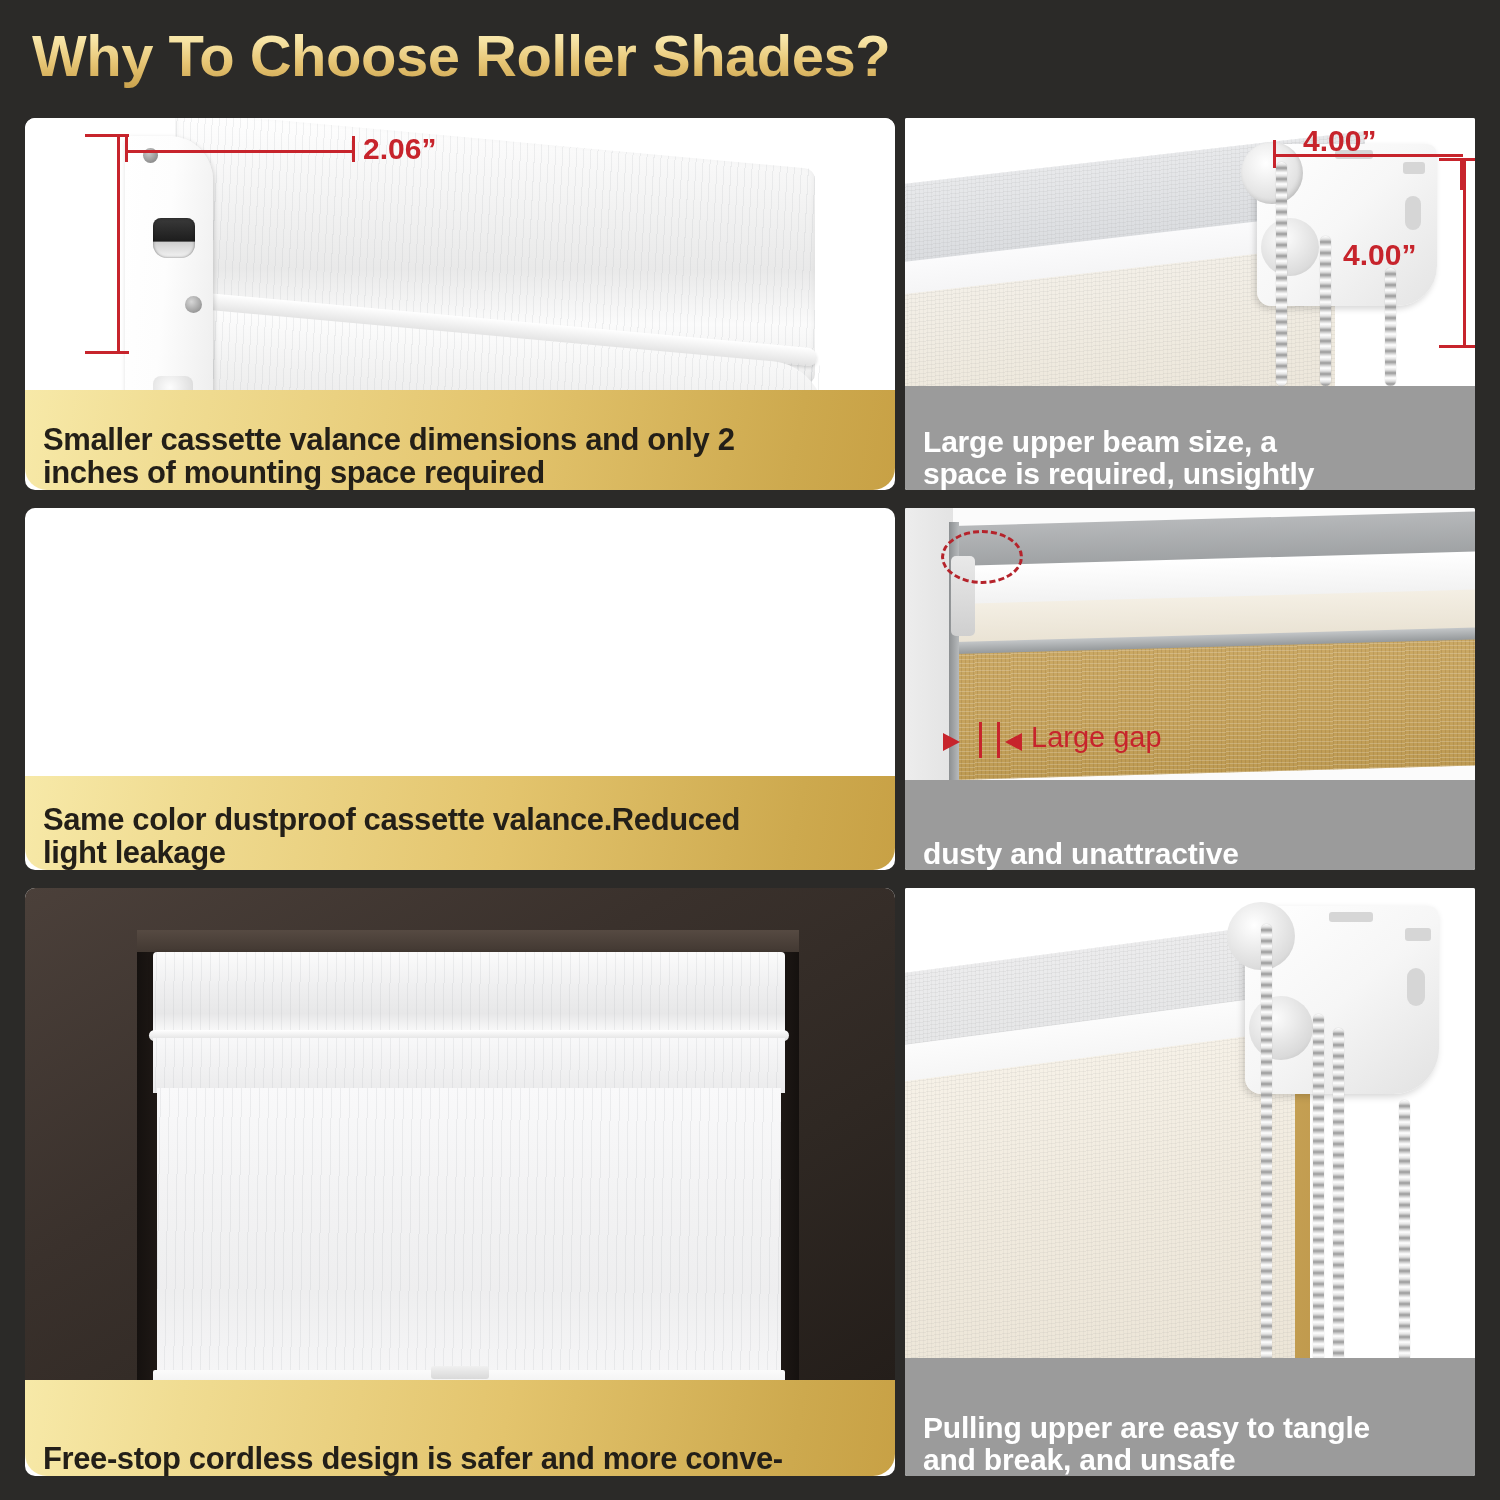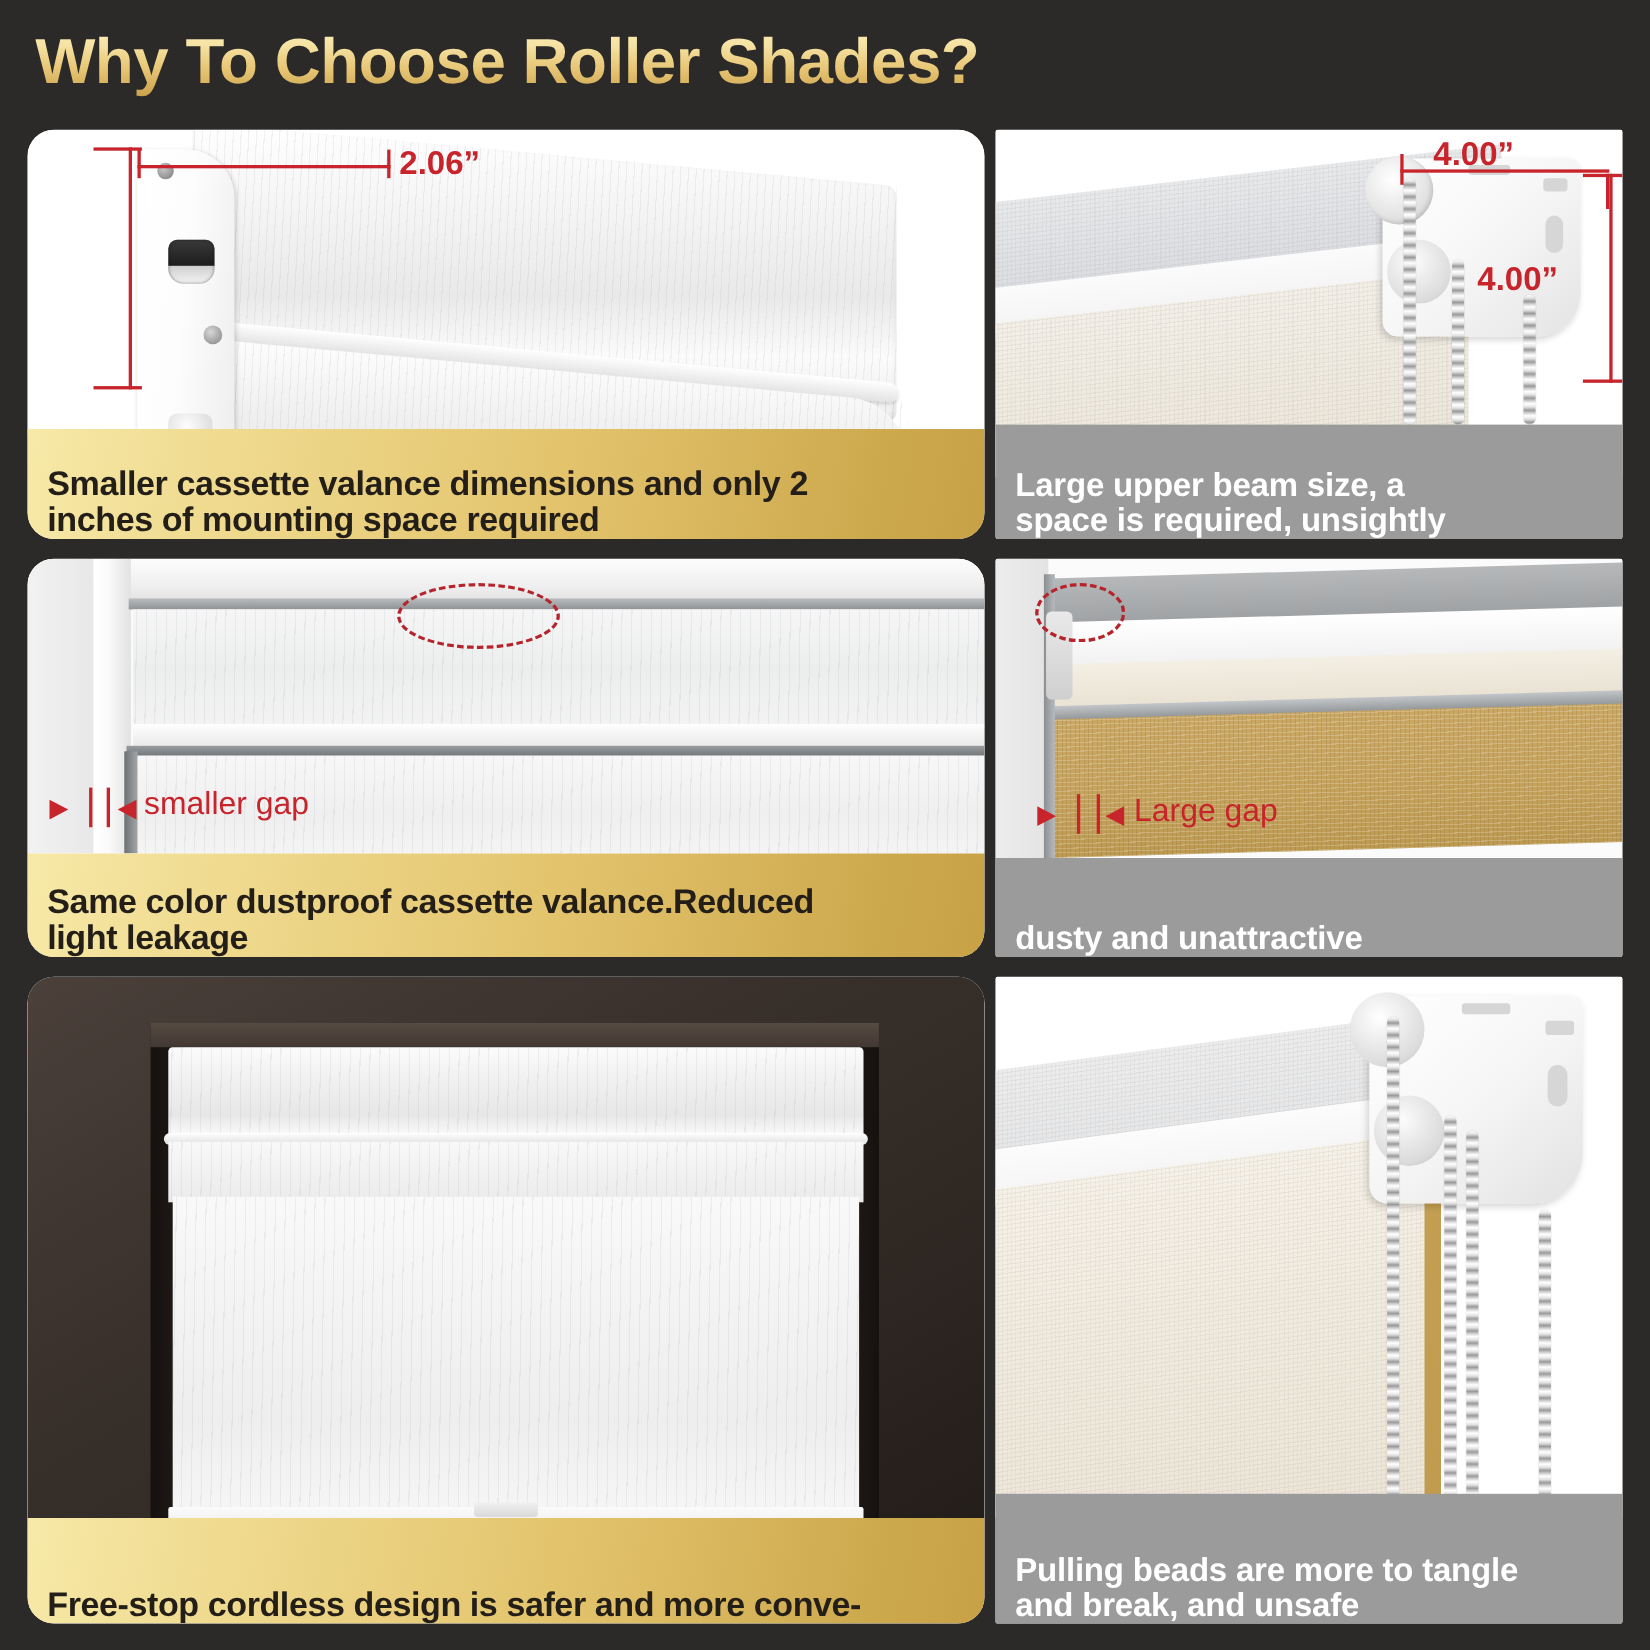--- a/index.html
+++ b/index.html
@@ -23,21 +23,21 @@
     -webkit-background-clip:text;
     background-clip:text;
     color:transparent;
     -webkit-text-fill-color:transparent;
     text-shadow:none;
     font-stretch:condensed;
   }
 
   
   .panel { position:absolute; overflow:hidden; }
-  .panel.good { border-radius:24px; background:#fff; }
+  .panel.good { border-radius:10px; background:#fff; }
   .panel.bad  { border-radius:2px;  background:#fff; }
 
   .photo { position:absolute; left:0; right:0; top:0; overflow:hidden; }
 
   
   .cap {
     position:absolute; left:0; right:0; bottom:0;
     display:flex; align-items:flex-end;
     padding:14px 18px 0 18px;
     font-weight:bold;
@@ -375,44 +375,20 @@
   <div class="cap grey" style="height:104px; padding-top:8px;">
     <div>
       <p>Large upper beam size, a</p>
       <p>space is required, unsightly</p>
     </div>
   </div>
 </div>
 
 <div class="panel good" style="left:25px; top:508px; width:870px; height:362px;">
 
-  <div class="photo" style="height:268px;">
-    <div style="position:absolute; inset:0; background:#fafafa;"></div>
-    <div class="p3-wallL"></div>
-    <div class="p3-frameTop"></div>
-    <div class="p3-frameV"></div>
-    <div class="p3-head"></div>
-    <div class="p3-fab1">
-        <div class="striate"></div>
-      </div>
-    <div class="p3-fab1b"></div>
-    <div class="p3-bar"></div>
-    <div class="p3-fab2">
-        <div class="striate"></div>
-      </div>
-    <div class="p3-rail"></div>
-
-    <div class="ell" style="left:336px; top:22px; width:148px; height:60px;"></div>
-
-    <div class="arrowR" style="left:20px; top:219px;"></div>
-    <div class="rline vline" style="left:56px; top:208px; height:36px;"></div>
-    <div class="rline vline" style="left:72px; top:208px; height:36px;"></div>
-    <div class="arrowL" style="left:82px; top:219px;"></div>
-    <div class="gaptxt" style="position:absolute; left:106px; top:207px;">smaller gap</div>
-  </div>
 
   <div class="cap gold" style="height:94px;">
     <div>
       <p>Same color dustproof cassette valance.Reduced</p>
       <p>light leakage</p>
     </div>
   </div>
 </div>
 
 <div class="panel bad" style="left:905px; top:508px; width:570px; height:362px;">
@@ -507,17 +483,17 @@
     <div class="chain" style="left:356px; top:36px;  height:452px;"></div>
     <div class="chain" style="left:408px; top:126px; height:362px;"></div>
     <div class="chain" style="left:428px; top:140px; height:348px;"></div>
     <div class="chain" style="left:494px; top:212px; height:276px;"></div>
 
     <div style="position:absolute; left:0; right:0; bottom:0; height:22px; background:#9b9b9b;"></div>
   </div>
 
   <div class="cap grey" style="height:96px;">
     <div>
-      <p>Pulling beads are more to tangle</p>
+      <p>Pulling upper are easy to tangle</p>
       <p>and break, and unsafe</p>
     </div>
   </div>
 </div>
 
 </body></html>

